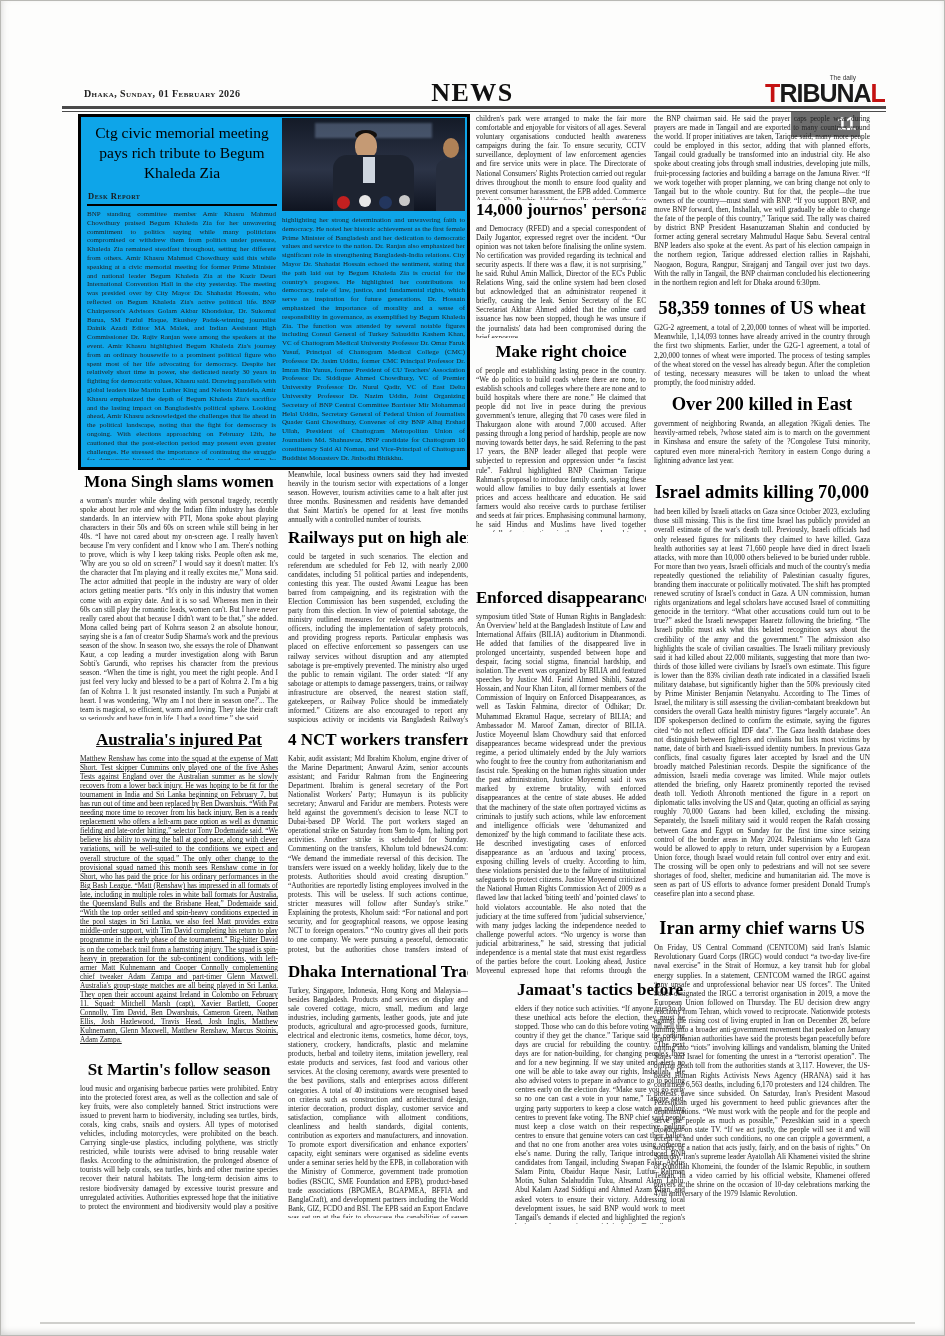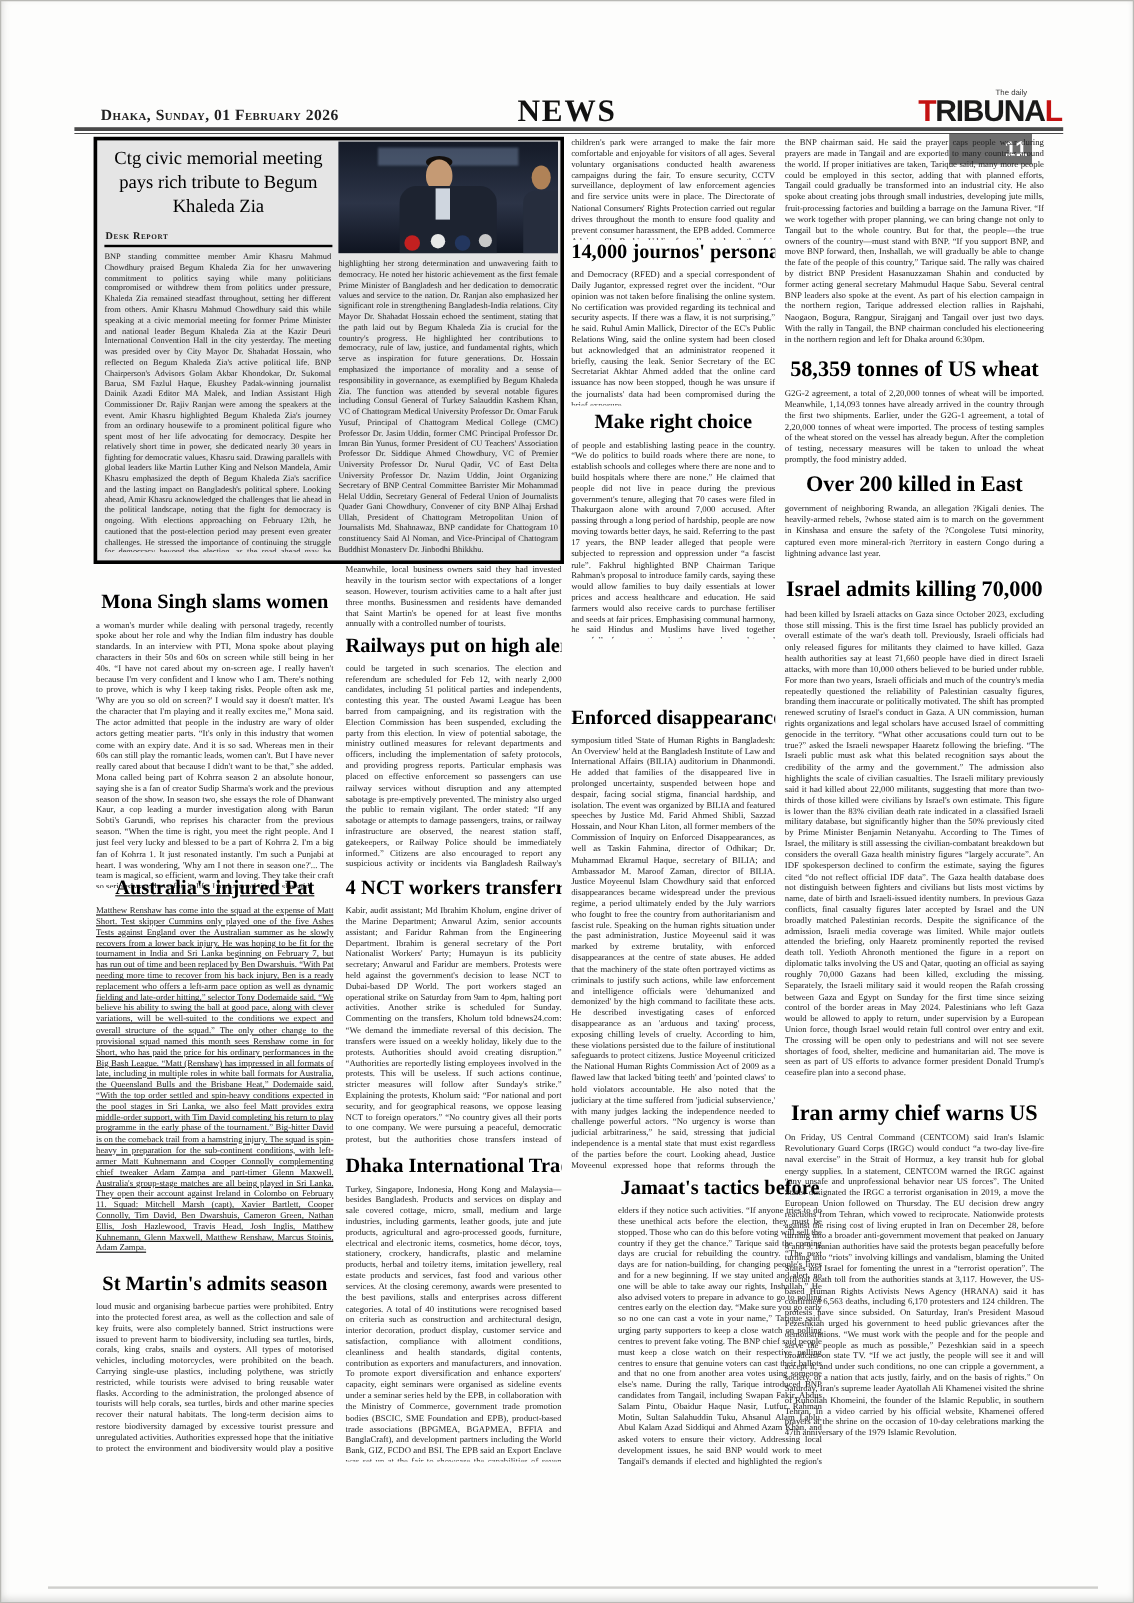--- a/index.html
+++ b/index.html
@@ -1,31 +1,31 @@
 <!DOCTYPE html>
 <html><head>
 <meta charset="utf-8">
 <style>
   html,body{margin:0;padding:0;background:#c9c9c6;}
   .page{position:relative;width:945px;height:1336px;background:#fdfdfc;margin:0 auto;overflow:hidden;
         box-shadow:inset 0 0 0 1px #b9b9b5, inset 0 -4px 6px rgba(0,0,0,.12), inset 4px 0 6px rgba(0,0,0,.05);
         font-family:"Liberation Serif", serif;color:#1a1a1a;}
-  .date{position:absolute;left:84px;top:88px;font-size:13px;font-weight:bold;font-variant:small-caps;letter-spacing:.4px;color:#222;}
+  .date{position:absolute;left:84px;top:88px;font-size:10px;font-weight:bold;font-variant:small-caps;letter-spacing:.4px;color:#222;}
   .news-title{position:absolute;left:0;right:0;top:78px;text-align:center;font-size:26px;font-weight:bold;letter-spacing:1.5px;color:#111;}
   .masthead{position:absolute;left:760px;top:74px;width:130px;}
   .masthead .tagline{text-align:right;font-size:6.5px;color:#333;font-family:"Liberation Sans",sans-serif;padding-right:34px;}
   .masthead .row{display:flex;align-items:center;justify-content:flex-end;gap:2px;flex-direction:column;}
   .masthead .ttl{font-family:"Liberation Sans",sans-serif;font-weight:bold;font-size:25px;letter-spacing:-1px;line-height:1;}
   .red{color:#c41212;}
   .pagenum{width:26px;height:26px;background:#6e6e6e;border-top:3px solid #c41212;color:#fff;
            font-family:"Liberation Sans",sans-serif;font-weight:bold;font-size:18px;display:flex;align-items:center;justify-content:center;padding-left:43px;}
   .top-rule{position:absolute;left:62px;top:106px;width:824px;height:7px;
             background:linear-gradient(180deg,#4a4a4a 0 3px,#fff 3px 5px,#4a4a4a 5px 6px,transparent 6px);}
   
-  .lead-box{position:absolute;left:78px;top:114px;width:386px;height:350px;border:3px solid #000;background:#e5e5e5;}
+  .lead-box{position:absolute;left:78px;top:114px;width:386px;height:350px;border:3px solid #000;background:#0ea5e9;}
   .lead-headline{position:absolute;left:5px;top:6px;width:192px;text-align:center;font-size:15.5px;line-height:1.3;color:#000;}
   .lead-byline{position:absolute;left:7px;top:74px;font-size:8.5px;font-weight:bold;font-variant:small-caps;letter-spacing:.5px;}
   .lead-byline-rule{position:absolute;left:6px;top:87px;width:190px;height:2px;background:#000;}
   .lead-col{position:absolute;overflow:hidden;font-size:7px;line-height:8.8px;text-align:justify;color:#222;}
   .lead-photo{position:absolute;left:201px;top:1px;width:183px;height:93px;overflow:hidden;
               background:linear-gradient(180deg,#141a27 0%,#2c3447 55%,#0f1420 100%);}
   .ph-screen{position:absolute;left:18%;top:5%;width:64%;height:16%;background:rgba(170,195,235,.30);filter:blur(1px);}
   .ph-head{position:absolute;left:40%;top:16%;width:22px;height:26px;border-radius:50% 50% 45% 45%;background:#c59a74;}
   .ph-hair{position:absolute;left:40%;top:13%;width:22px;height:10px;border-radius:50%;background:#14100d;}
   .ph-body{position:absolute;left:28%;top:40%;width:44%;height:60%;border-radius:14px 14px 0 0;background:#1d2330;}
@@ -74,30 +74,30 @@
       <div class="ph-body2"></div>
       <div class="ph-mic1"></div>
       <div class="ph-mic2"></div>
       <div class="ph-mic3"></div>
       <div class="ph-mic4"></div>
     </div>
     <div class="lead-col" style="left:6px;top:93px;width:189px;height:250px;">BNP standing committee member Amir Khasru Mahmud Chowdhury praised Begum Khaleda Zia for her unwavering commitment to politics saying while many politicians compromised or withdrew them from politics under pressure, Khaleda Zia remained steadfast throughout, setting her different from others. Amir Khasru Mahmud Chowdhury said this while speaking at a civic memorial meeting for former Prime Minister and national leader Begum Khaleda Zia at the Kazir Deuri International Convention Hall in the city yesterday. The meeting was presided over by City Mayor Dr. Shahadat Hossain, who reflected on Begum Khaleda Zia's active political life. BNP Chairperson's Advisors Golam Akbar Khondokar, Dr. Sukomal Barua, SM Fazlul Haque, Ekushey Padak-winning journalist Dainik Azadi Editor MA Malek, and Indian Assistant High Commissioner Dr. Rajiv Ranjan were among the speakers at the event. Amir Khasru highlighted Begum Khaleda Zia's journey from an ordinary housewife to a prominent political figure who spent most of her life advocating for democracy. Despite her relatively short time in power, she dedicated nearly 30 years in fighting for democratic values, Khasru said. Drawing parallels with global leaders like Martin Luther King and Nelson Mandela, Amir Khasru emphasized the depth of Begum Khaleda Zia's sacrifice and the lasting impact on Bangladesh's political sphere. Looking ahead, Amir Khasru acknowledged the challenges that lie ahead in the political landscape, noting that the fight for democracy is ongoing. With elections approaching on February 12th, he cautioned that the post-election period may present even greater challenges. He stressed the importance of continuing the struggle for democracy beyond the election, as the road ahead may be difficult. Indian Assistant High Commissioner Dr. Rajiv Ranjan praised Begum Khaleda Zia as a visionary leader,</div>
     <div class="lead-col" style="left:201px;top:99px;width:183px;height:244px;">highlighting her strong determination and unwavering faith to democracy. He noted her historic achievement as the first female Prime Minister of Bangladesh and her dedication to democratic values and service to the nation. Dr. Ranjan also emphasized her significant role in strengthening Bangladesh-India relations. City Mayor Dr. Shahadat Hossain echoed the sentiment, stating that the path laid out by Begum Khaleda Zia is crucial for the country's progress. He highlighted her contributions to democracy, rule of law, justice, and fundamental rights, which serve as inspiration for future generations. Dr. Hossain emphasized the importance of morality and a sense of responsibility in governance, as exemplified by Begum Khaleda Zia. The function was attended by several notable figures including Consul General of Turkey Salauddin Kashem Khan, VC of Chattogram Medical University Professor Dr. Omar Faruk Yusuf, Principal of Chattogram Medical College (CMC) Professor Dr. Jasim Uddin, former CMC Principal Professor Dr. Imran Bin Yunus, former President of CU Teachers' Association Professor Dr. Siddique Ahmed Chowdhury, VC of Premier University Professor Dr. Nurul Qadir, VC of East Delta University Professor Dr. Nazim Uddin, Joint Organizing Secretary of BNP Central Committee Barrister Mir Mohammad Helal Uddin, Secretary General of Federal Union of Journalists Quader Gani Chowdhury, Convener of city BNP Alhaj Ershad Ullah, President of Chattogram Metropolitan Union of Journalists Md. Shahnawaz, BNP candidate for Chattogram 10 constituency Said Al Noman, and Vice-Principal of Chattogram Buddhist Monastery Dr. Jinbodhi Bhikkhu.</div>
   </div>
 
-  <div class="art" style="left:80px;top:492px;width:198px;">
+  <div class="art" style="left:80px;top:472px;width:198px;">
     <h2>Mona Singh slams women</h2>
     <div class="body" style="height:224px;">a woman's murder while dealing with personal tragedy, recently spoke about her role and why the Indian film industry has double standards. In an interview with PTI, Mona spoke about playing characters in their 50s and 60s on screen while still being in her 40s. “I have not cared about my on-screen age. I really haven't because I'm very confident and I know who I am. There's nothing to prove, which is why I keep taking risks. People often ask me, 'Why are you so old on screen?' I would say it doesn't matter. It's the character that I'm playing and it really excites me,” Mona said. The actor admitted that people in the industry are wary of older actors getting meatier parts. “It's only in this industry that women come with an expiry date. And it is so sad. Whereas men in their 60s can still play the romantic leads, women can't. But I have never really cared about that because I didn't want to be that,” she added. Mona called being part of Kohrra season 2 an absolute honour, saying she is a fan of creator Sudip Sharma's work and the previous season of the show. In season two, she essays the role of Dhanwant Kaur, a cop leading a murder investigation along with Barun Sobti's Garundi, who reprises his character from the previous season. “When the time is right, you meet the right people. And I just feel very lucky and blessed to be a part of Kohrra 2. I'm a big fan of Kohrra 1. It just resonated instantly. I'm such a Punjabi at heart. I was wondering, 'Why am I not there in season one?'... The team is magical, so efficient, warm and loving. They take their craft so seriously and have fun in life. I had a good time,” she said.</div>
   </div>
   <div class="art" style="left:80px;top:730px;width:198px;text-decoration:underline;">
     <h2>Australia's injured Pat</h2>
     <div class="body" style="height:296px;">Matthew Renshaw has come into the squad at the expense of Matt Short. Test skipper Cummins only played one of the five Ashes Tests against England over the Australian summer as he slowly recovers from a lower back injury. He was hoping to be fit for the tournament in India and Sri Lanka beginning on February 7, but has run out of time and been replaced by Ben Dwarshuis. “With Pat needing more time to recover from his back injury, Ben is a ready replacement who offers a left-arm pace option as well as dynamic fielding and late-order hitting,” selector Tony Dodemaide said. “We believe his ability to swing the ball at good pace, along with clever variations, will be well-suited to the conditions we expect and overall structure of the squad.” The only other change to the provisional squad named this month sees Renshaw come in for Short, who has paid the price for his ordinary performances in the Big Bash League. “Matt (Renshaw) has impressed in all formats of late, including in multiple roles in white ball formats for Australia, the Queensland Bulls and the Brisbane Heat,” Dodemaide said. “With the top order settled and spin-heavy conditions expected in the pool stages in Sri Lanka, we also feel Matt provides extra middle-order support, with Tim David completing his return to play programme in the early phase of the tournament.” Big-hitter David is on the comeback trail from a hamstring injury. The squad is spin-heavy in preparation for the sub-continent conditions, with left-armer Matt Kuhnemann and Cooper Connolly complementing chief tweaker Adam Zampa and part-timer Glenn Maxwell. Australia's group-stage matches are all being played in Sri Lanka. They open their account against Ireland in Colombo on February 11. Squad: Mitchell Marsh (capt), Xavier Bartlett, Cooper Connolly, Tim David, Ben Dwarshuis, Cameron Green, Nathan Ellis, Josh Hazlewood, Travis Head, Josh Inglis, Matthew Kuhnemann, Glenn Maxwell, Matthew Renshaw, Marcus Stoinis, Adam Zampa.</div>
   </div>
   <div class="art" style="left:80px;top:1060px;width:198px;">
-    <h2>St Martin's admits season</h2>
+    <h2>St Martin's follow season</h2>
     <div class="body" style="height:126px;">loud music and organising barbecue parties were prohibited. Entry into the protected forest area, as well as the collection and sale of key fruits, were also completely banned. Strict instructions were issued to prevent harm to biodiversity, including sea turtles, birds, corals, king crabs, snails and oysters. All types of motorised vehicles, including motorcycles, were prohibited on the beach. Carrying single-use plastics, including polythene, was strictly restricted, while tourists were advised to bring reusable water flasks. According to the administration, the prolonged absence of tourists will help corals, sea turtles, birds and other marine species recover their natural habitats. The long-term decision aims to restore biodiversity damaged by excessive tourist pressure and unregulated activities. Authorities expressed hope that the initiative to protect the environment and biodiversity would play a positive role in maintaining the ecological balance of Saint Martin's Island.</div>
   </div>
 
   <div class="jump" style="left:288px;top:470px;width:180px;height:58px;">Meanwhile, local business owners said they had invested heavily in the tourism sector with expectations of a longer season. However, tourism activities came to a halt after just three months. Businessmen and residents have demanded that Saint Martin's be opened for at least five months annually with a controlled number of tourists.</div>
   <div class="art" style="left:288px;top:528px;width:180px;">
     <h2>Railways put on high alert</h2>
     <div class="body" style="height:172px;">could be targeted in such scenarios. The election and referendum are scheduled for Feb 12, with nearly 2,000 candidates, including 51 political parties and independents, contesting this year. The ousted Awami League has been barred from campaigning, and its registration with the Election Commission has been suspended, excluding the party from this election. In view of potential sabotage, the ministry outlined measures for relevant departments and officers, including the implementation of safety protocols, and providing progress reports. Particular emphasis was placed on effective enforcement so passengers can use railway services without disruption and any attempted sabotage is pre-emptively prevented. The ministry also urged the public to remain vigilant. The order stated: “If any sabotage or attempts to damage passengers, trains, or railway infrastructure are observed, the nearest station staff, gatekeepers, or Railway Police should be immediately informed.” Citizens are also encouraged to report any suspicious activity or incidents via Bangladesh Railway's hotline at 131. These directives aim to safeguard railway operations and protect public safety during a critical electoral period.</div>
   </div>
   <div class="art" style="left:288px;top:730px;width:180px;">
     <h2>4 NCT workers transferred</h2>

